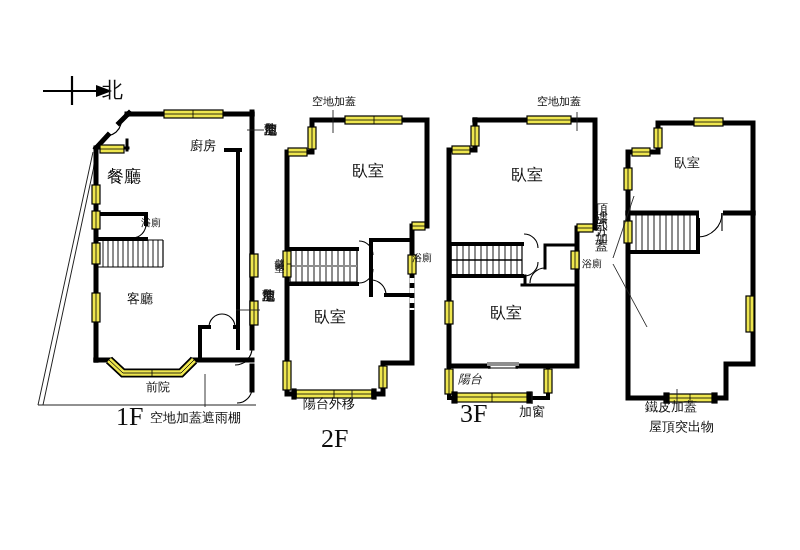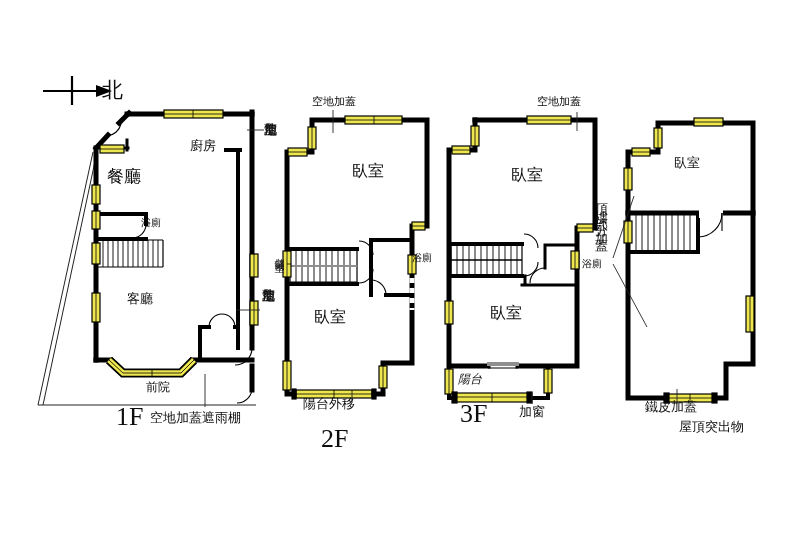--- a/index.html
+++ b/index.html
@@ -224,15 +224,15 @@
 <div class="lbl s16" style="left:511px;top:167px;">臥室</div>
 <div class="lbl s10" style="left:547px;top:259px;">浴廁</div>
 <div class="lbl s16" style="left:490px;top:305px;">臥室</div>
 <div class="lbl s12" style="left:458px;top:373px;font-style:italic;">陽台</div>
 <div class="lbl s26" style="left:460px;top:401px;">3F</div>
 <div class="lbl s15" style="left:519px;top:405px;text-align:right;">加窗</div>
 
 <div class="lbl s15" style="left:674px;top:156px;">臥室</div>
 <div class="lbl s15 v sp7" style="left:595px;top:193px;">頂樓部分加蓋</div>
 <div class="lbl s15" style="left:645px;top:400px;">鐵皮加蓋</div>
-<div class="lbl s15" style="left:679px;top:420px;">屋頂突出物</div>
+<div class="lbl s15" style="left:649px;top:420px;">屋頂突出物</div>
 
 </div>
 
 </body></html>

